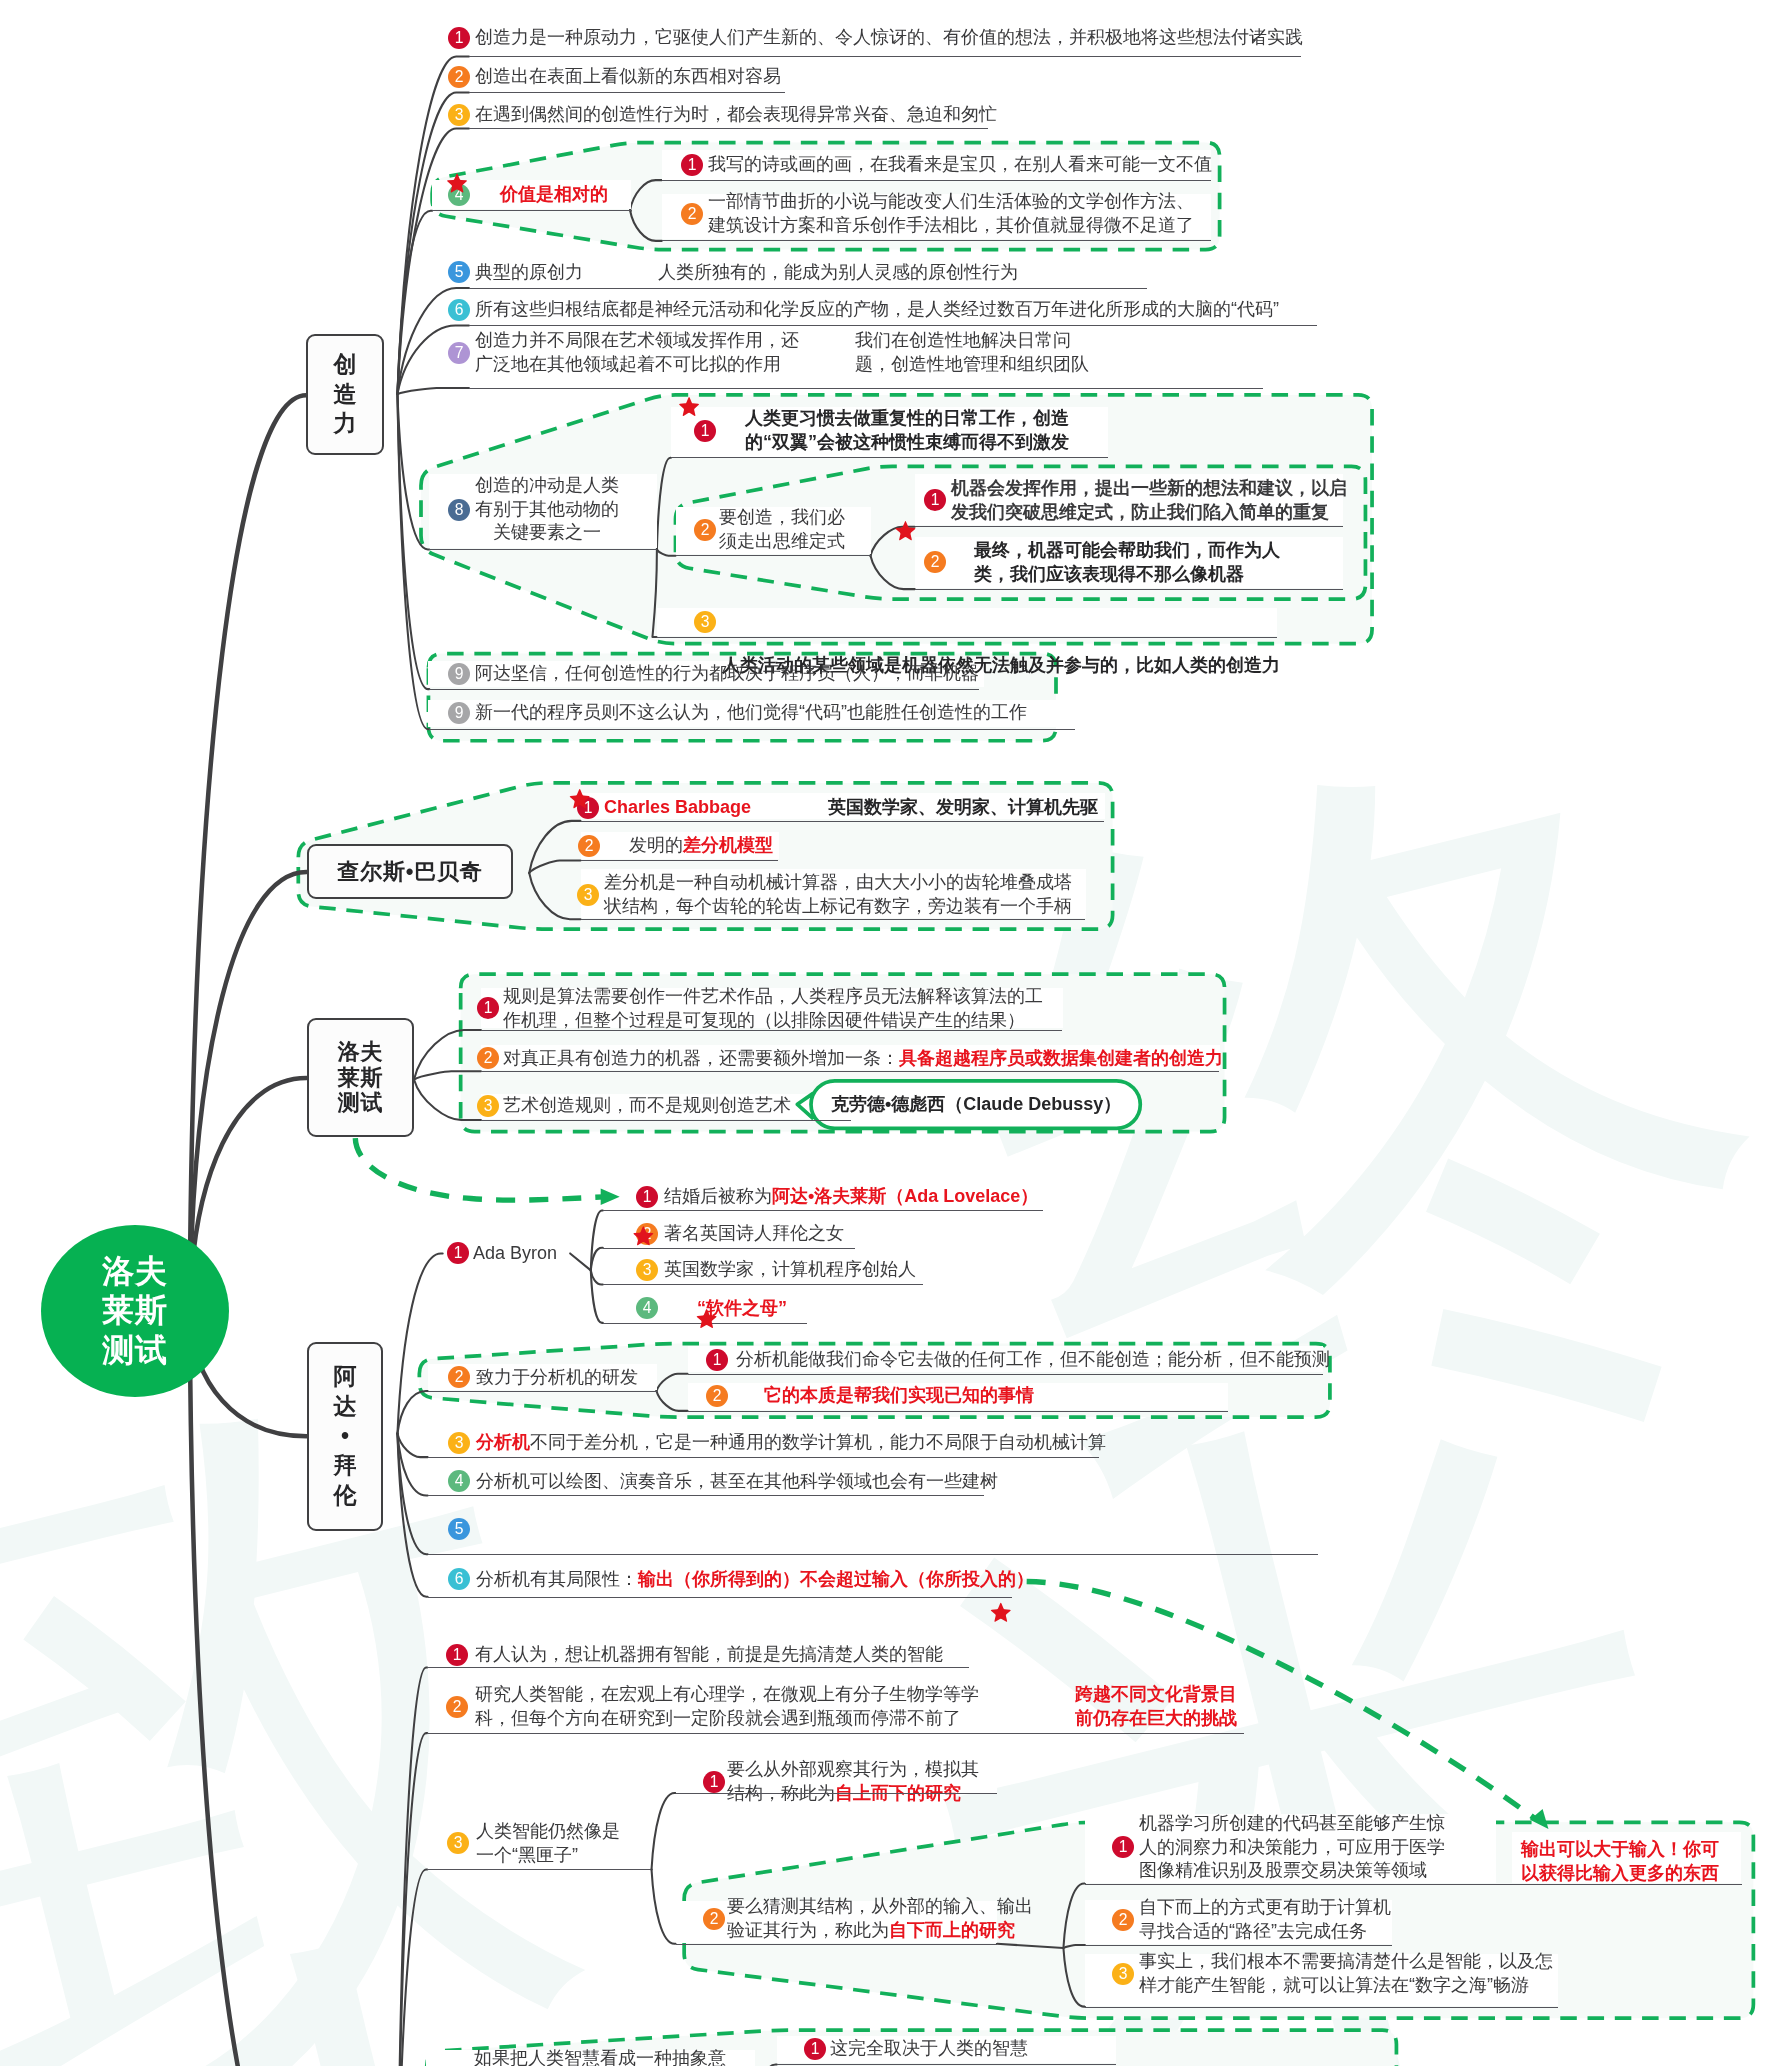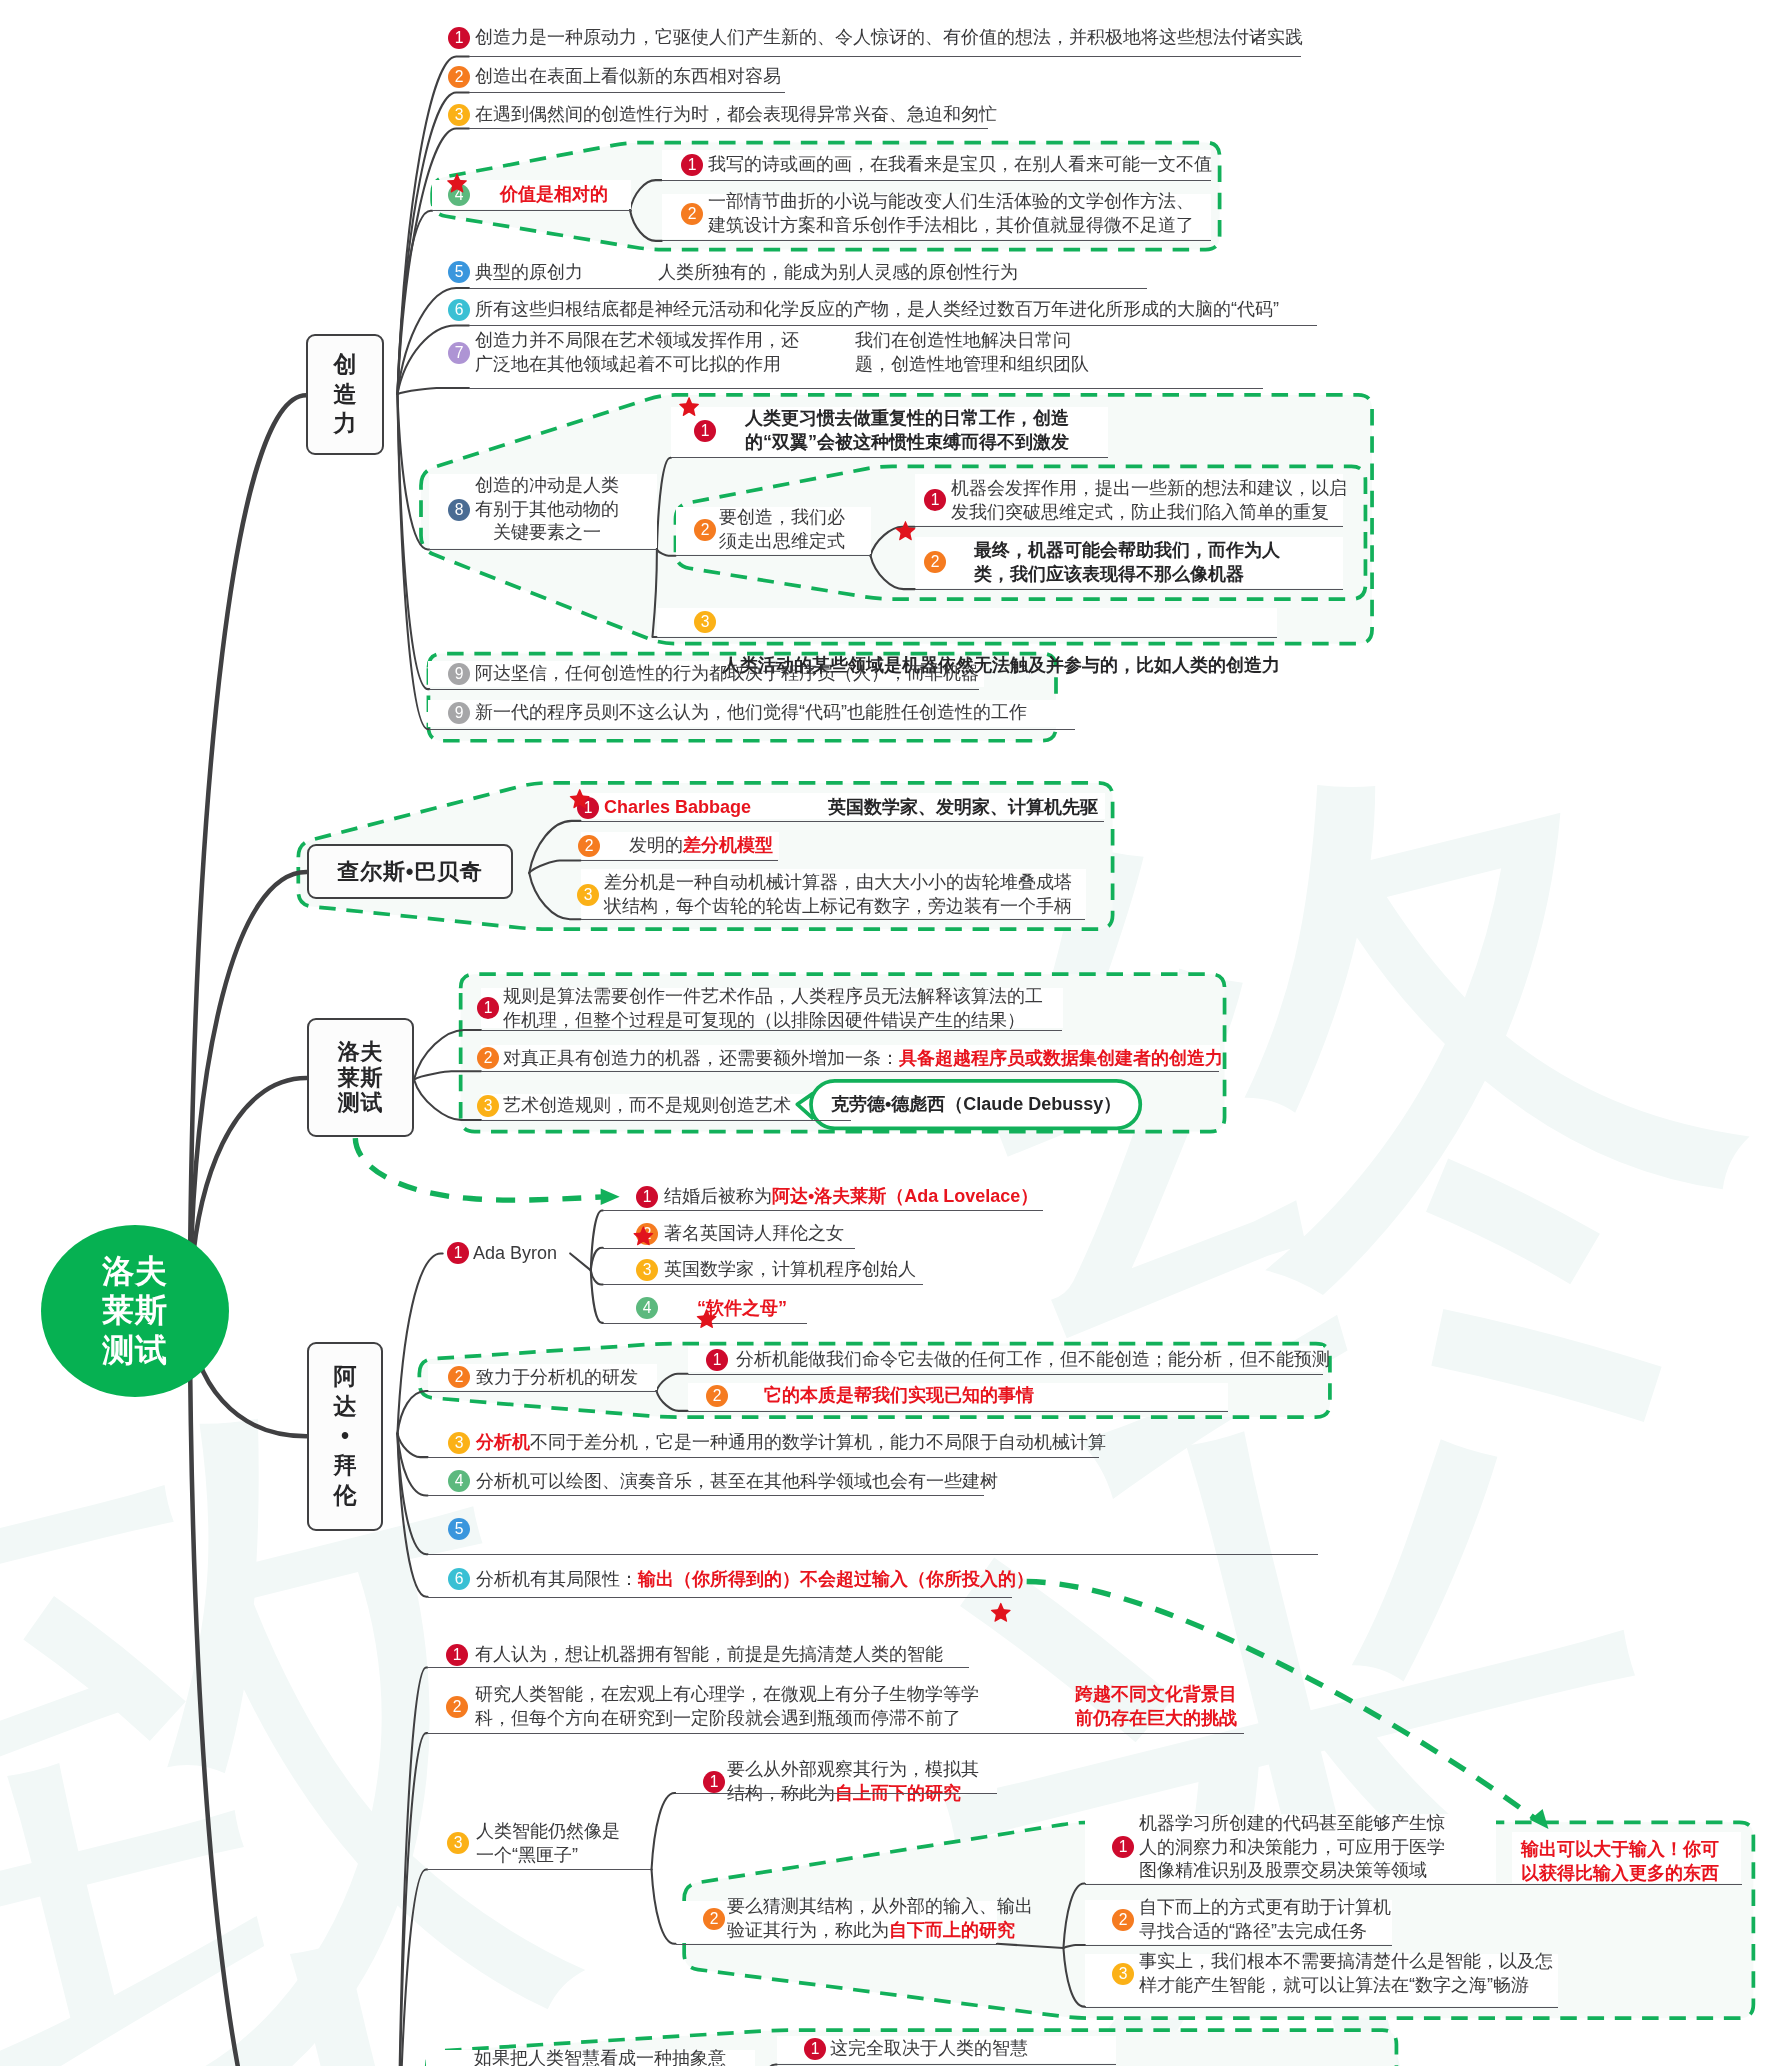--- a/index.html
+++ b/index.html
@@ -315,21 +315,21 @@
 <div class="ul" style="left:671px;top:457px;width:437px"></div>
 
 <div class="row">
 <div class="badge" style="left:694px;top:519px;width:22px;height:22px;background:#F57B20;font-size:15.7px;line-height:22px">2</div>
 <div class="tw" style="left:719px;top:506px;font-size:18px;line-height:23.6px;"><div><span class="g">要创造，我们必</span></div><div><span class="g">须走出思维定式</span></div></div>
 </div>
 <div class="ul" style="left:676px;top:555px;width:195px"></div>
 
 <div class="row">
 <div class="badge" style="left:924px;top:489px;width:22px;height:22px;background:#CE0A2D;font-size:15.7px;line-height:22px">1</div>
-<div class="tw" style="left:951px;top:477px;font-size:18px;line-height:23.6px;"><div><span class="g">机器会发挥作用，提出一些新的想法和建议，以启</span></div><div><span class="g">发我们突破思维定式，防止我们陷入简单的重复</span></div></div>
+<div class="tw" style="left:951px;top:477px;font-size:18px;line-height:23.6px;font-weight:bold;"><div><span class="g">机器会发挥作用，提出一些新的想法和建议，以启</span></div><div><span class="g">发我们突破思维定式，防止我们陷入简单的重复</span></div></div>
 </div>
 <div class="ul" style="left:915px;top:526px;width:428px"></div>
 
 <div class="row">
 <div class="badge" style="left:924px;top:551px;width:22px;height:22px;background:#F57B20;font-size:15.7px;line-height:22px">2</div>
 <svg class="star" style="left:0;top:0;width:0.4px;height:0.4px;overflow:visible" viewBox="0 0 1 1">
       <path d="M2316.29 1336.03 Q2318.00 1332.00 2319.71 1336.03 L2324.82 1348.11 Q2325.76 1350.33 2328.15 1350.53 L2341.22 1351.66 Q2345.58 1352.04 2342.27 1354.91 L2332.37 1363.50 Q2330.55 1365.08 2331.09 1367.42 L2334.06 1380.20 Q2335.05 1384.46 2331.30 1382.20 L2320.06 1375.44 Q2318.00 1374.19 2315.94 1375.44 L2304.70 1382.20 Q2300.95 1384.46 2301.94 1380.20 L2304.91 1367.42 Q2305.45 1365.08 2303.63 1363.50 L2293.73 1354.91 Q2290.42 1352.04 2294.78 1351.66 L2307.85 1350.53 Q2310.24 1350.33 2311.18 1348.11 Z" fill="#E1131D"></path>
     </svg>
 <div class="tw" style="left:974px;top:539px;font-size:18px;line-height:23.6px;"><div><span class="k">最终，机器可能会帮助我们，而作为人</span></div><div><span class="k">类，我们应该表现得不那么像机器</span></div></div>
 </div>

